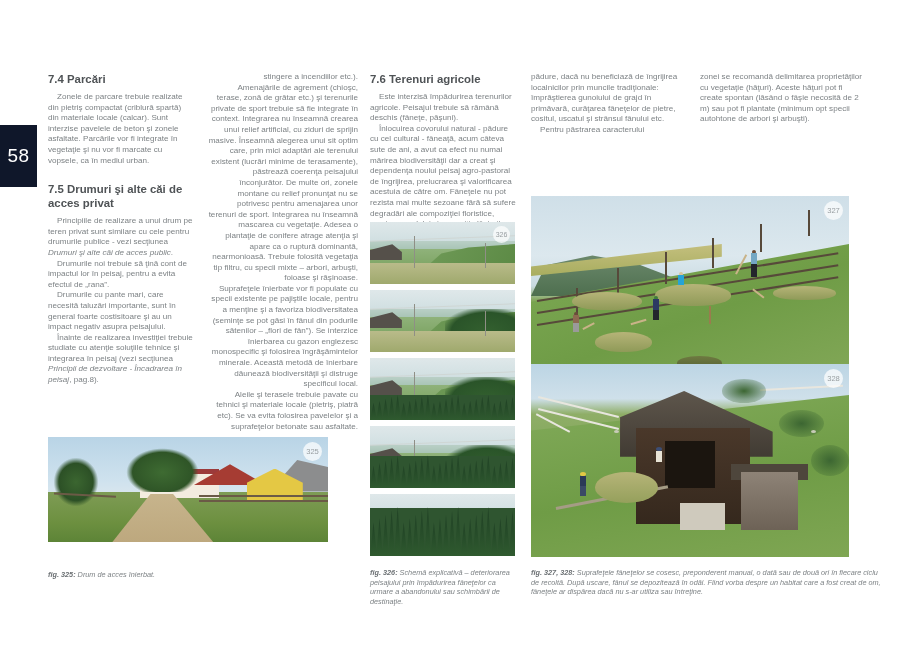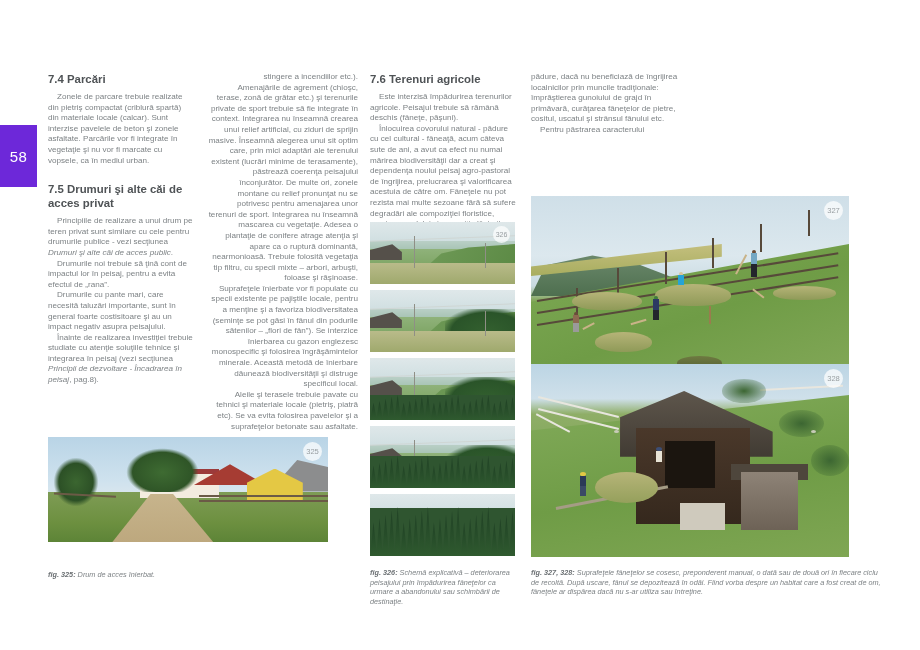--- a/index.html
+++ b/index.html
@@ -8,23 +8,23 @@
     background: #ffffff;
     font-family: "Liberation Sans", sans-serif;
     overflow: hidden;
   }
   .page { position: relative; width: 920px; height: 650px; background:#fff; }
 
   
   .page-tab {
     position: absolute; left: 0; top: 125px;
     width: 37px; height: 62px;
-    background: #6d28d9;
+    background: #0f172a;
     color: #ffffff;
-    font-size: 15px;
+    font-size: 19px;
     display: flex; align-items: center; justify-content: center;
     letter-spacing: .5px;
   }
 
   
   .col { position: absolute; color: #7d8285; font-size: 8.1px; line-height: 10.6px; text-align: left; }
   .col p { margin: 0; text-indent: 9px; }
   .col p.noind { text-indent: 0; }
   .col h2 {
     font-size: 11.4px; line-height: 14px; font-weight: bold;
@@ -203,20 +203,23 @@
     <h2>7.6 Terenuri agricole</h2>
     <p>Este interzisă împădurirea terenurilor agricole. Peisajul trebuie să rămână deschis (fâneţe, păşuni).</p>
     <p>Înlocuirea covorului natural - pădure cu cel cultural - fâneaţă, acum câteva sute de ani, a avut ca efect nu numai mărirea biodiversităţii dar a creat şi dependenţa noului peisaj agro-pastoral de îngrijirea, prelucrarea şi valorificarea acestuia de către om. Fâneţele nu pot rezista mai multe sezoane fără să sufere degradări ale compoziţiei floristice, eroziunea solului şi reapariţia lăstarilor de</p>
   </div>
 
   <div class="col" id="col4">
     <p class="noind">pădure, dacă nu beneficiază de îngrijirea localnicilor prin muncile tradiţionale: împrăştierea gunoiului de grajd în primăvară, curăţarea fâneţelor de pietre, cositul, uscatul şi strânsul fânului etc.</p>
     <p>Pentru păstrarea caracterului</p>
   </div>
 
+  <div class="col" id="col5">
+    <p class="noind">zonei se recomandă delimitarea proprietăţilor cu vegetaţie (hăţuri). Aceste hăţuri pot fi create spontan (lăsând o fâşie necosită de 2 m) sau pot fi plantate (minimum opt specii autohtone de arbori şi arbuşti).</p>
+  </div>
 
   <div class="photo" id="fig325">
     <div class="sky"></div>
     <div class="hill"></div>
     <div class="house-w"></div>
     <div class="roof-r"></div>
     <div class="roof-g"></div>
     <div class="house-y"></div>
     <div class="tree1"></div>
     <div class="tree2"></div>

